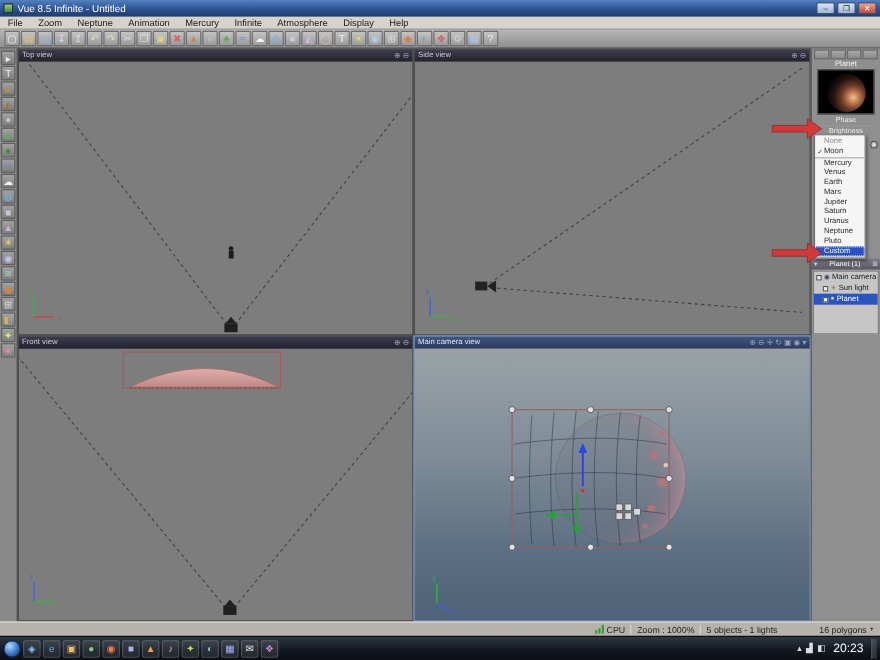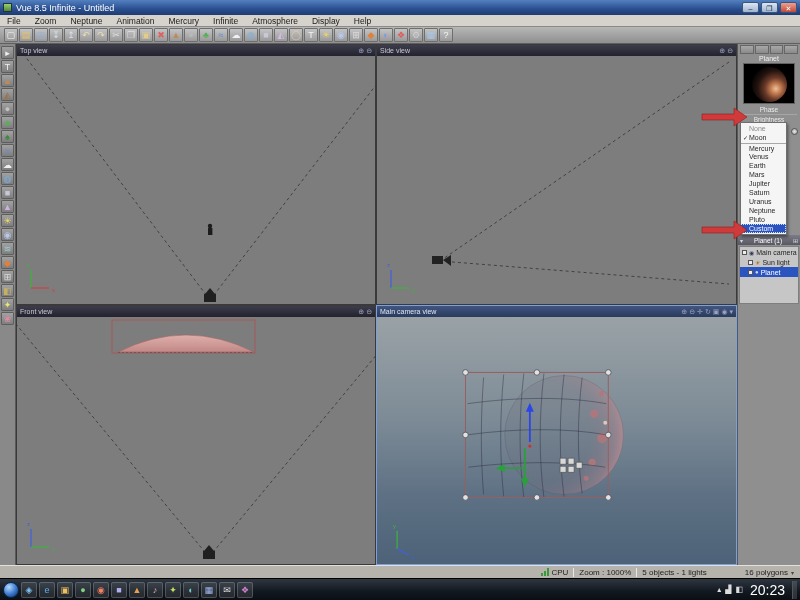--- a/index.html
+++ b/index.html
@@ -102,21 +102,21 @@
   
   .taskbar{position:absolute;left:0;top:578px;width:800px;height:22px;
     background:linear-gradient(#2e3640,#121820 60%,#0a0e14);border-top:1px solid #000;
     display:flex;align-items:center;padding:0 3px;gap:2px;z-index:10;}
   .start-orb{width:16px;height:16px;border-radius:50%;flex:0 0 auto;
     background:radial-gradient(circle at 35% 30%,#b8dcf8,#4a86d8 45%,#1a4a90 80%);
     border:1px solid #0a2a50;}
   .tb-app{width:16px;height:16px;border-radius:2px;flex:0 0 auto;background:rgba(255,255,255,.10);
     border:1px solid rgba(255,255,255,.18);font-size:9px;line-height:14px;text-align:center;}
   .tray{margin-left:auto;display:flex;align-items:center;gap:4px;color:#ddd;font-size:8px;}
-  .clock{color:#fff;font-size:14px;margin:0 5px;}
+  .clock{color:#fff;font-size:11px;margin:0 5px;}
   .show-desktop{width:5px;height:18px;background:rgba(255,255,255,.14);border-left:1px solid #555;}
 </style>
 </head>
 <body>
 
 <div class="titlebar">
   <span class="app-icon"></span>
   <span class="title">Vue 8.5 Infinite - Untitled</span>
   <span class="winbtns">
     <span class="wb">–</span>

